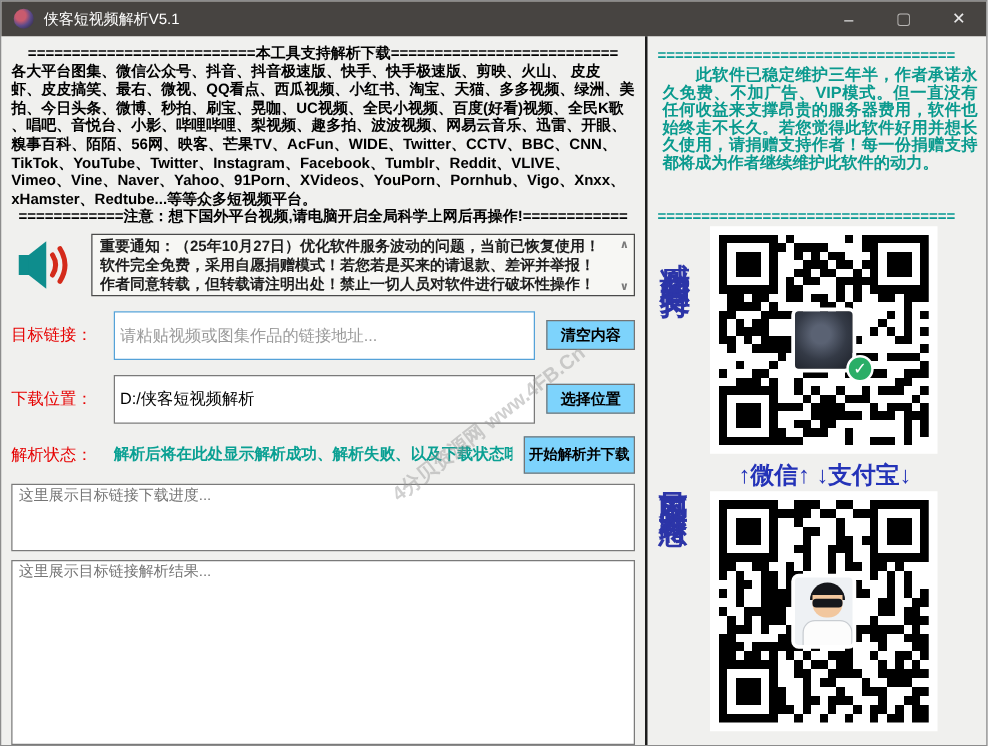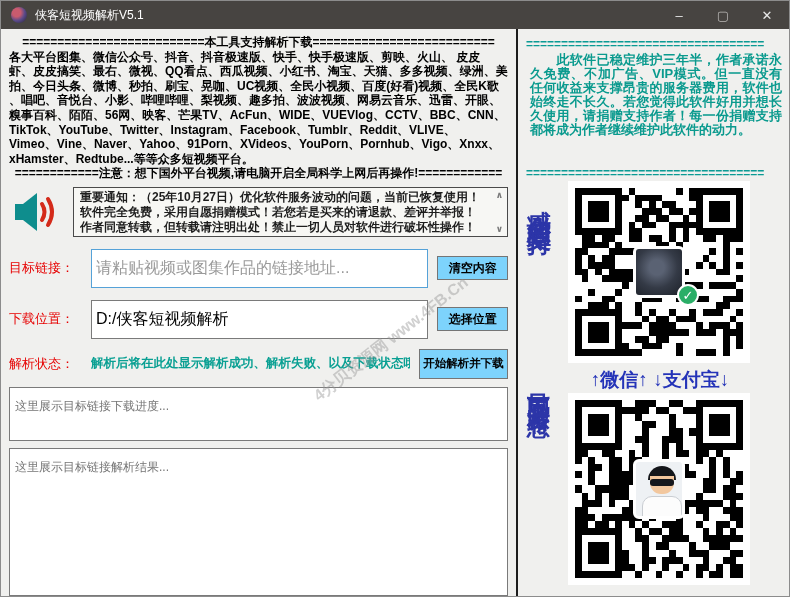--- a/index.html
+++ b/index.html
@@ -35,32 +35,32 @@
       font-weight:bold; font-size:12px; line-height:15px; color:#1d1d1d; overflow:hidden; }
   .notice-box div { white-space:nowrap; overflow:hidden; }
   .scroll-arrow { position:absolute; right:1px; width:13px; height:12px; text-align:center;
       color:#7a7a7a; font-size:9px; line-height:12px; }
   .scroll-arrow.up { top:1px; } .scroll-arrow.down { bottom:1px; }
 
   
   .form-row { display:flex; align-items:center; margin-top:12px; position:relative; }
   .form-label { width:82px; flex:0 0 82px; color:#e60000; font-weight:normal; font-size:13px; }
   .text-input { width:344px; height:39px; border:1px solid #7a7a7a; background:#fff;
-      font-size:16px; padding:16px 4px; color:#000; font-family:inherit; outline:none; }
+      font-size:13px; padding:16px 4px; color:#000; font-family:inherit; outline:none; }
   .text-input.focused { border:1px solid #55a2d8; }
   .text-input::placeholder { color:#9a9a9a; }
   .btn { background:#7dd3fc; border:1px solid #757575; color:#000; font-size:12px; font-weight:bold;
       height:24px; display:flex; align-items:center; justify-content:center; font-family:inherit; cursor:default; }
   .side-btn { width:72px; margin-left:9px; }
   .status-msg { color:#0aa093; font-weight:bold; font-size:12.5px; width:344px; white-space:nowrap; overflow:hidden; }
   .start-btn { width:96px; height:30px; margin-left:9px; font-size:11.5px; font-weight:bold; white-space:nowrap; }
 
   
   .box-area { width:100%; border:1px solid #7a7a7a; background:#fff; font-size:12px;
-      color:#9a9a9a; padding:10px 5px; font-family:Liberation Sans, sans-serif; resize:none; display:block; }
+      color:#9a9a9a; padding:0 5px; font-family:Liberation Sans, sans-serif; resize:none; display:block; }
   .progress-area { height:54px; margin-top:8px; }
   .result-area { height:148px; margin-top:7px; }
 
   
   .footer-row { display:flex; justify-content:space-between; margin-top:10px; }
   .footer-btn { width:72px; }
 
   
   .watermark { position:absolute; left:295px; top:300px; transform:rotate(-38deg);
       color:rgba(150,150,150,0.45); font-size:16px; font-weight:bold; pointer-events:none; white-space:nowrap; }
@@ -119,21 +119,21 @@
   <div class="main">
 
     <div class="left">
 
       <div class="intro">
         <div class="center">==========================本工具支持解析下载==========================</div>
         <div>各大平台图集、微信公众号、抖音、抖音极速版、快手、快手极速版、剪映、火山、 皮皮</div>
         <div>虾、皮皮搞笑、最右、微视、QQ看点、西瓜视频、小红书、淘宝、天猫、多多视频、绿洲、美</div>
         <div>拍、今日头条、微博、秒拍、刷宝、晃咖、UC视频、全民小视频、百度(好看)视频、全民K歌</div>
         <div>、唱吧、音悦台、小影、哔哩哔哩、梨视频、趣多拍、波波视频、网易云音乐、迅雷、开眼、</div>
-        <div>糗事百科、陌陌、56网、映客、芒果TV、AcFun、WIDE、VUEVlog、CCTV、BBC、CNN、</div>
+        <div>糗事百科、陌陌、56网、映客、芒果TV、AcFun、WIDE、Twitter、CCTV、BBC、CNN、</div>
         <div>TikTok、YouTube、Twitter、Instagram、Facebook、Tumblr、Reddit、VLIVE、</div>
         <div>Vimeo、Vine、Naver、Yahoo、91Porn、XVideos、YouPorn、Pornhub、Vigo、Xnxx、</div>
         <div>xHamster、Redtube...等等众多短视频平台。</div>
         <div class="center">============注意：想下国外平台视频,请电脑开启全局科学上网后再操作!============</div>
       </div>
 
       <div class="notice-row">
         <svg class="speaker" viewBox="0 0 46 44">
           <rect x="2" y="14" width="9" height="16" fill="#0e8d8d"></rect>
           <polygon points="10,14 24,3 24,41 10,30" fill="#0e8d8d"></polygon>

